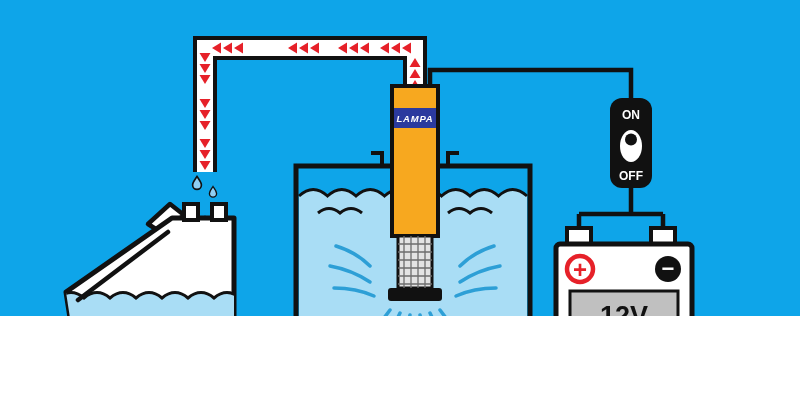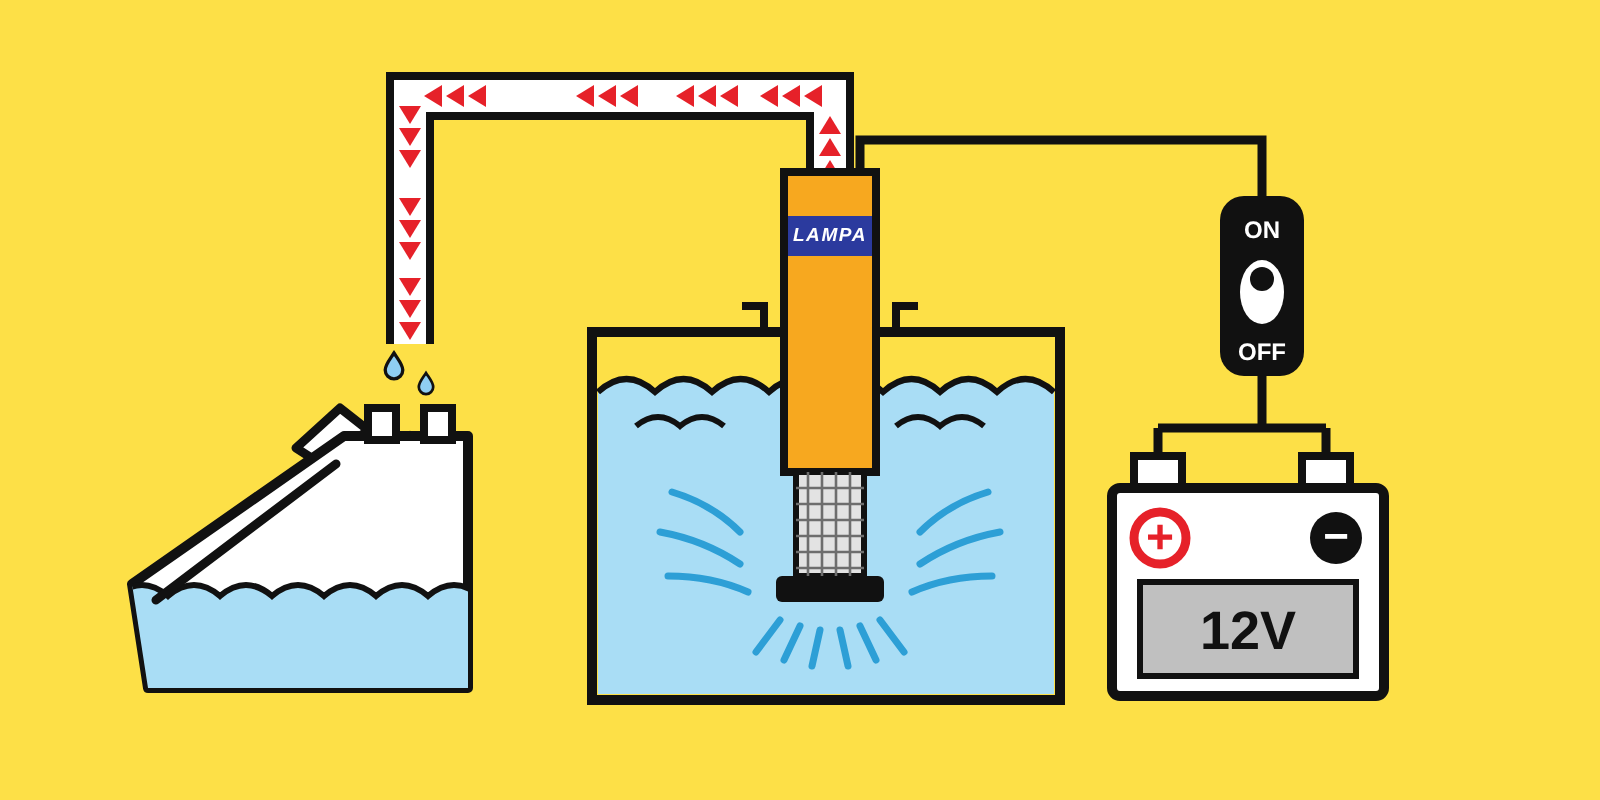--- a/index.html
+++ b/index.html
@@ -3,21 +3,21 @@
 <meta charset="utf-8">
 <style>
   :root{
     --water:#A9DDF5; --drop:#8FCEF2; --outline:#111111;
     --pump-body:#F7A81F; --pump-label-bg:#2B3A9E;
     --arrow-red:#E62129; --flow-blue:#2D9FD6;
     --battery-panel:#C0C0C0; --terminal-red:#E62129;
     --filter-gray:#E3E3E3; --filter-line:#6E6E6E;
   }
   html,body{margin:0;padding:0;background:#fff;}
-  .stage{position:relative;width:800px;height:400px;background:#fde047;overflow:hidden;}
+  .stage{position:relative;width:800px;height:316px;background:#0ea5e9;overflow:hidden;}
   svg{display:block;}
   text{font-family:"Liberation Sans","DejaVu Sans",sans-serif;}
   .brand{font-style:italic;font-weight:bold;letter-spacing:.8px;}
 </style>
 </head>
 <body>
 
 <div class="stage">
 <svg width="800" height="400" viewBox="0 0 800 400">
   <defs>

